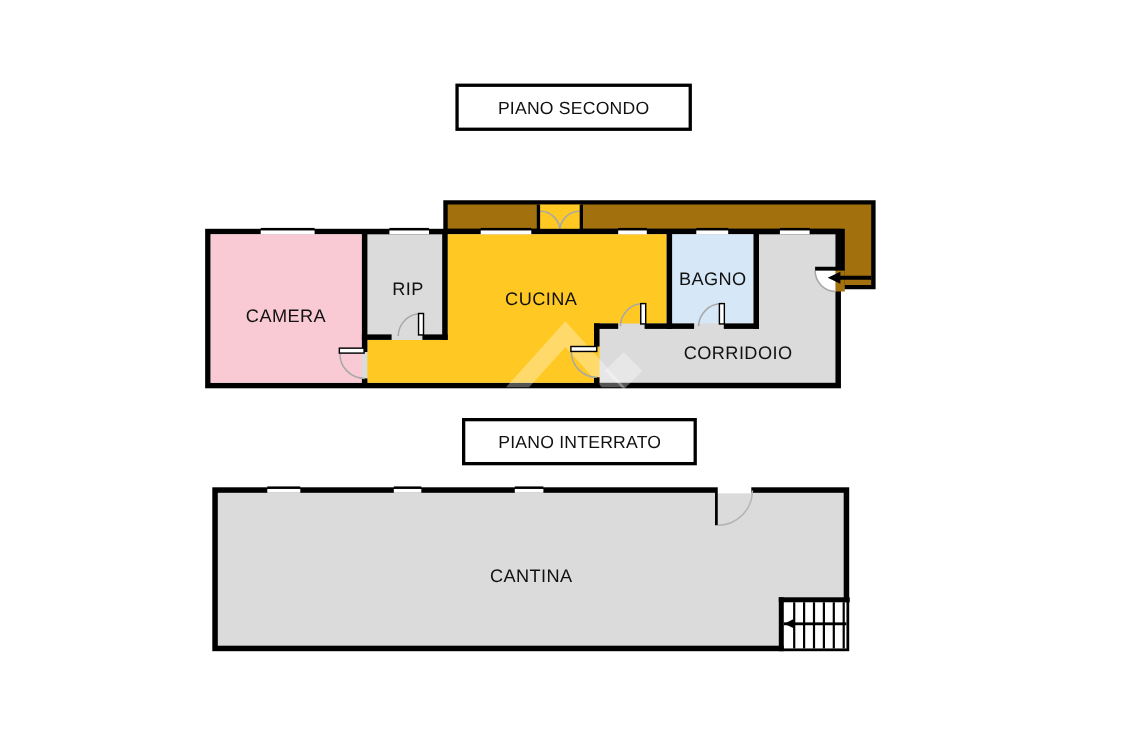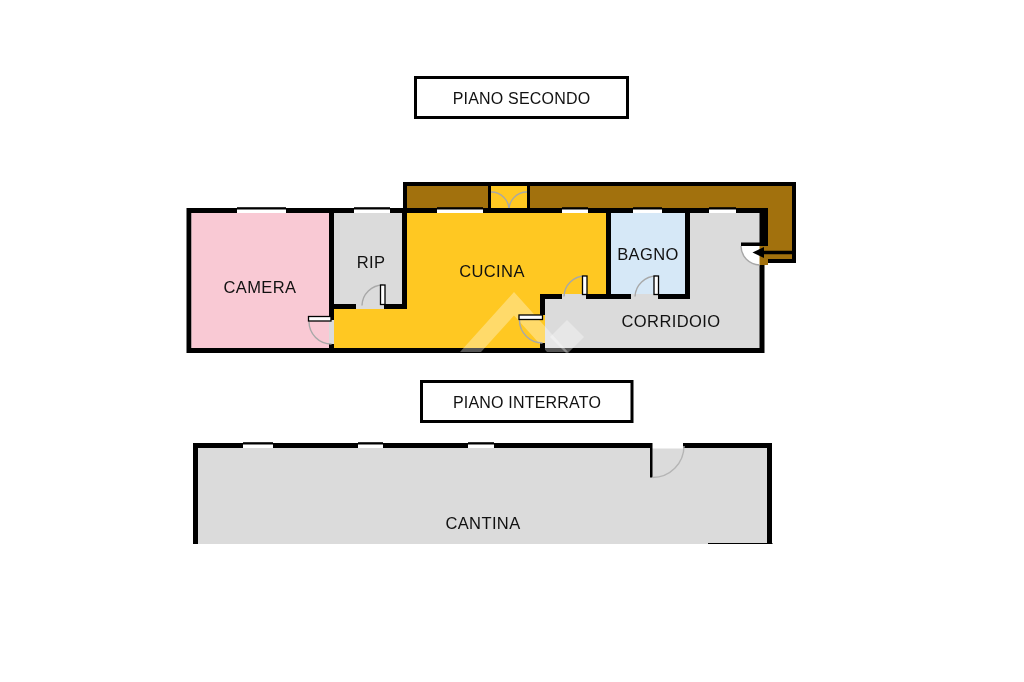--- a/index.html
+++ b/index.html
@@ -1,16 +1,16 @@
 <!DOCTYPE html>
 <html><head>
 <meta charset="utf-8">
 <style>
   html,body{margin:0;padding:0;background:#fff;}
-  .stage{position:relative;width:1024px;height:544px;background:#fff;overflow:hidden;}
+  .stage{position:relative;width:1024px;height:682px;background:#fff;overflow:hidden;}
   svg{display:block;}
   text{font-family:"Liberation Sans","DejaVu Sans",sans-serif;fill:#111;}
   .room-label{font-size:16.5px;letter-spacing:.4px;}
   .title-label{font-size:16px;letter-spacing:.2px;}
   .leaf{fill:#fff;stroke:#000;stroke-width:1.3;}
   .arc{fill:none;stroke-width:1.4;}
 </style>
 </head>
 <body>
 

